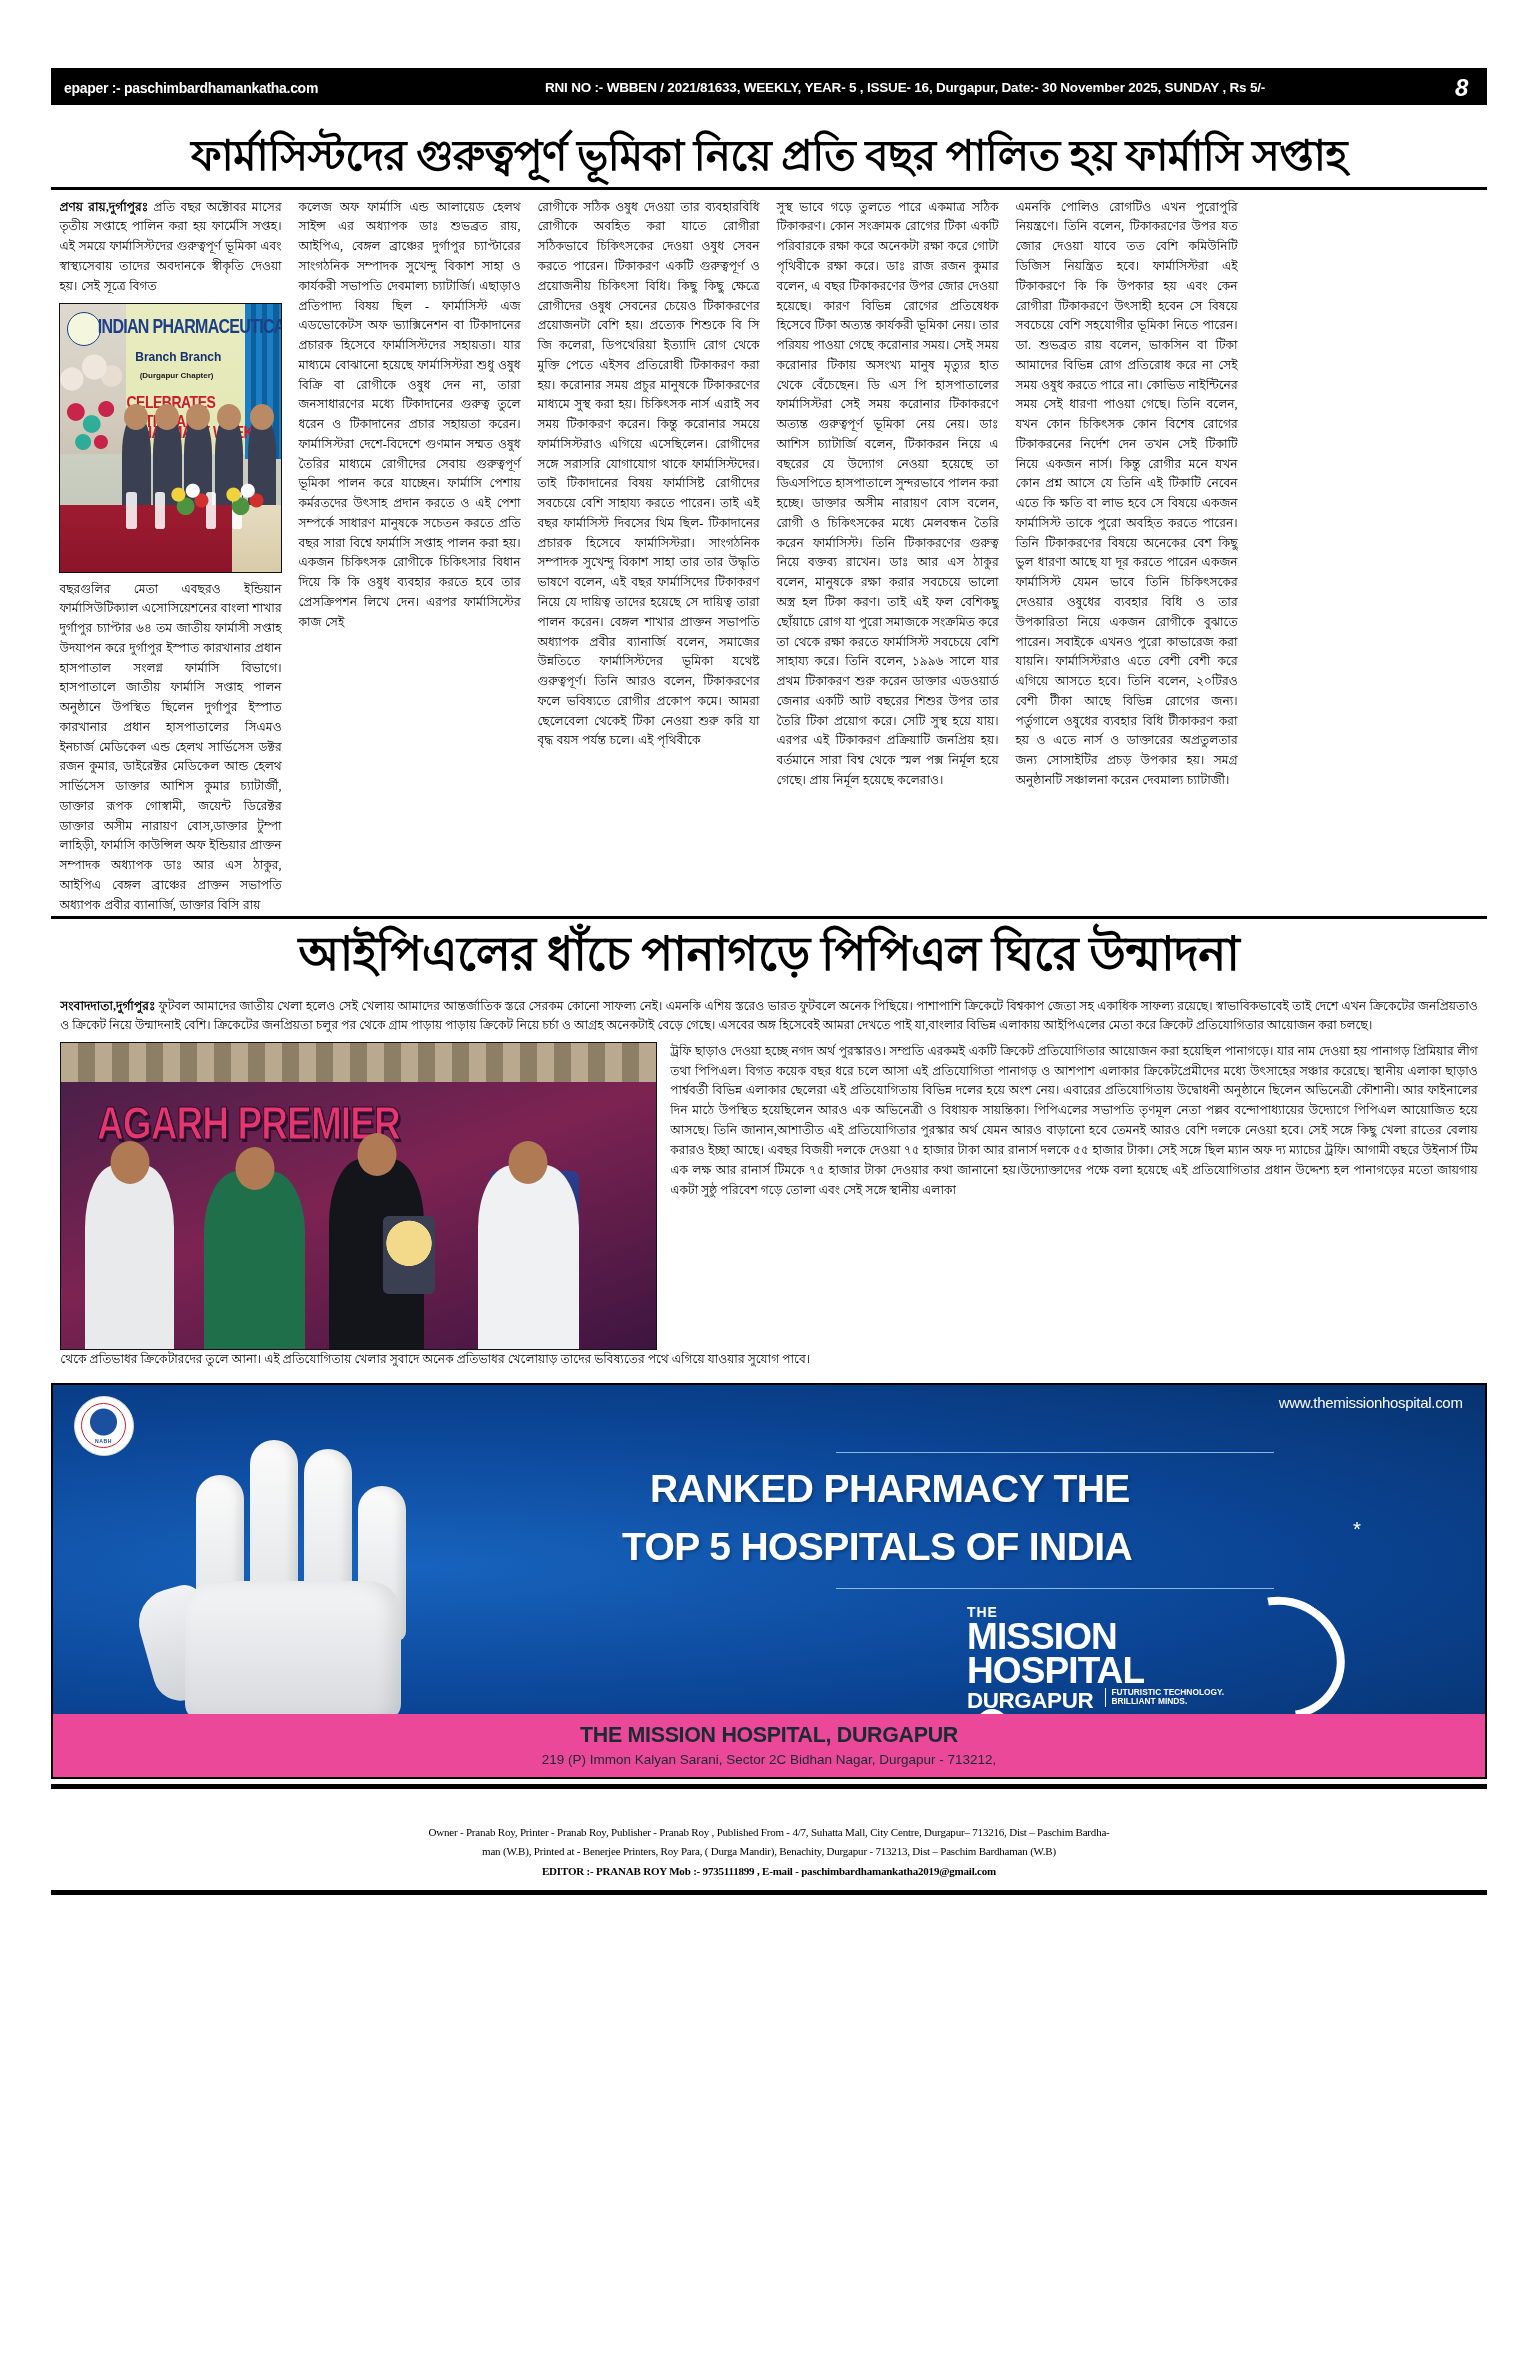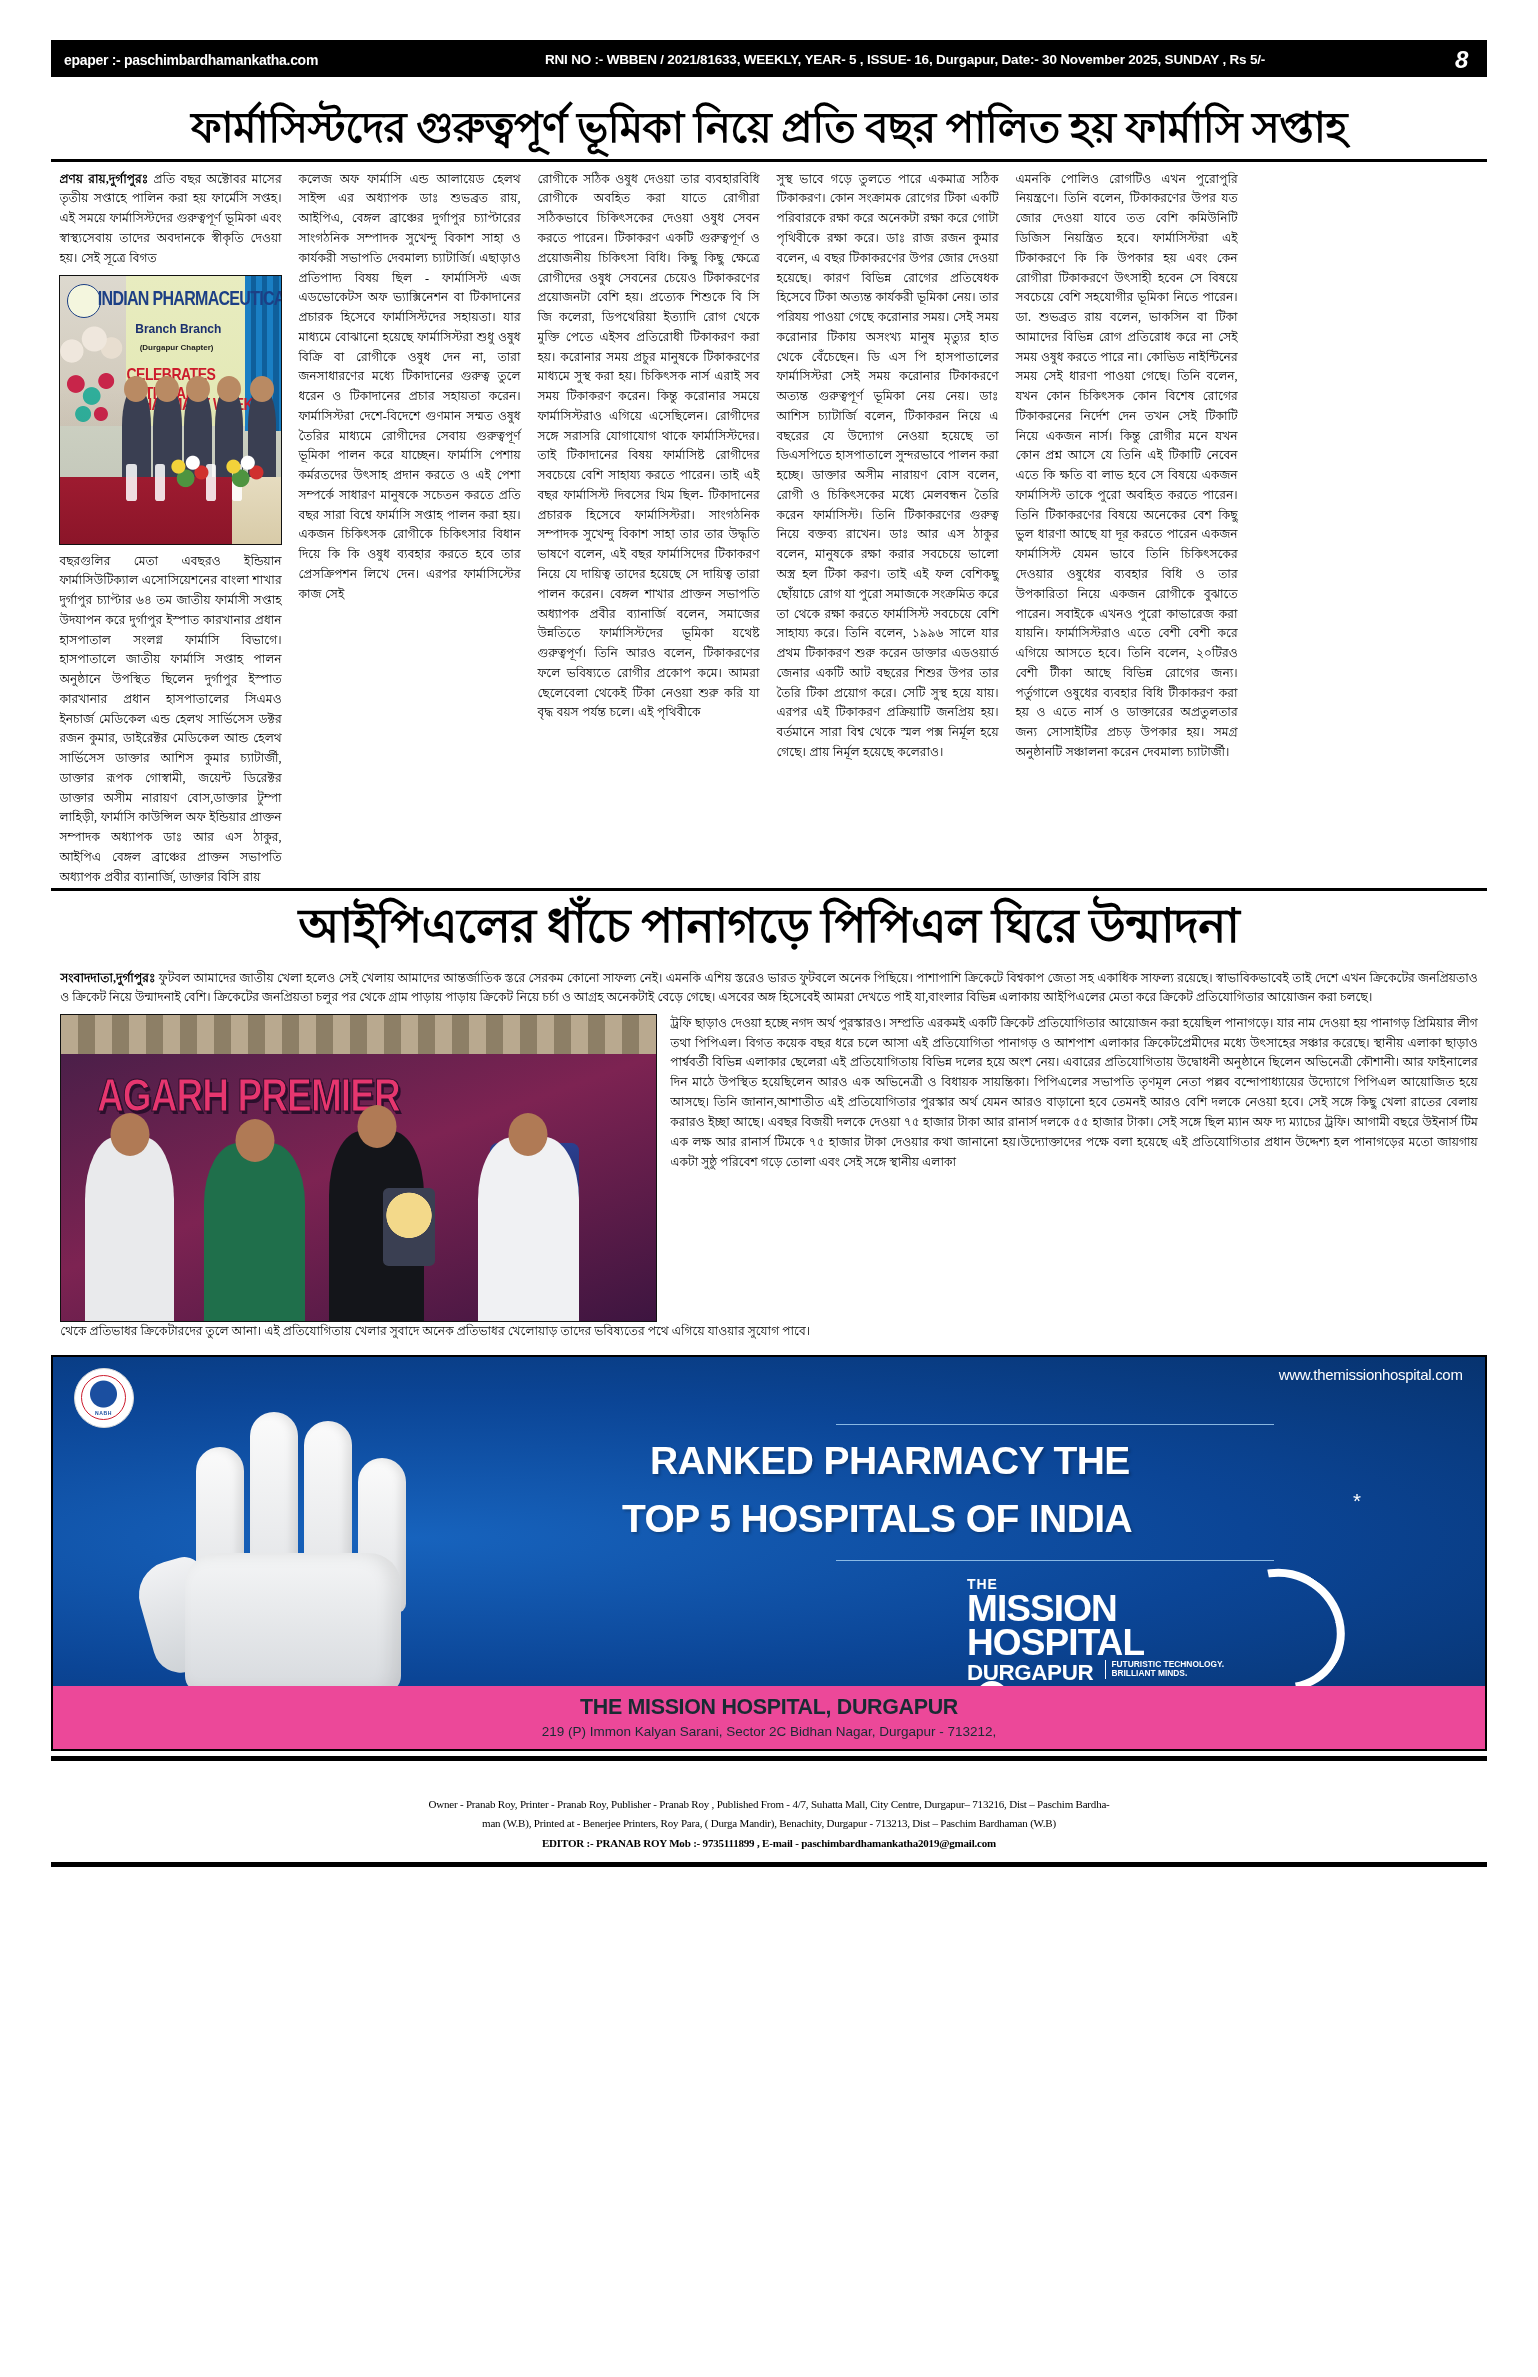--- a/index.html
+++ b/index.html
@@ -19,21 +19,21 @@
     position: relative;
     width: 1538px;
     height: 2377px;
     background: #fff;
     box-sizing: border-box;
     padding: 0;
   }
   .sheet {
     position: absolute;
     left: 51px;
-    top: 40px;
+    top: 68px;
     width: 1436px;
   }
 
   
   .masthead {
     position: relative;
     background: #000;
     color: #fff;
     height: 37px;
     display: flex;

